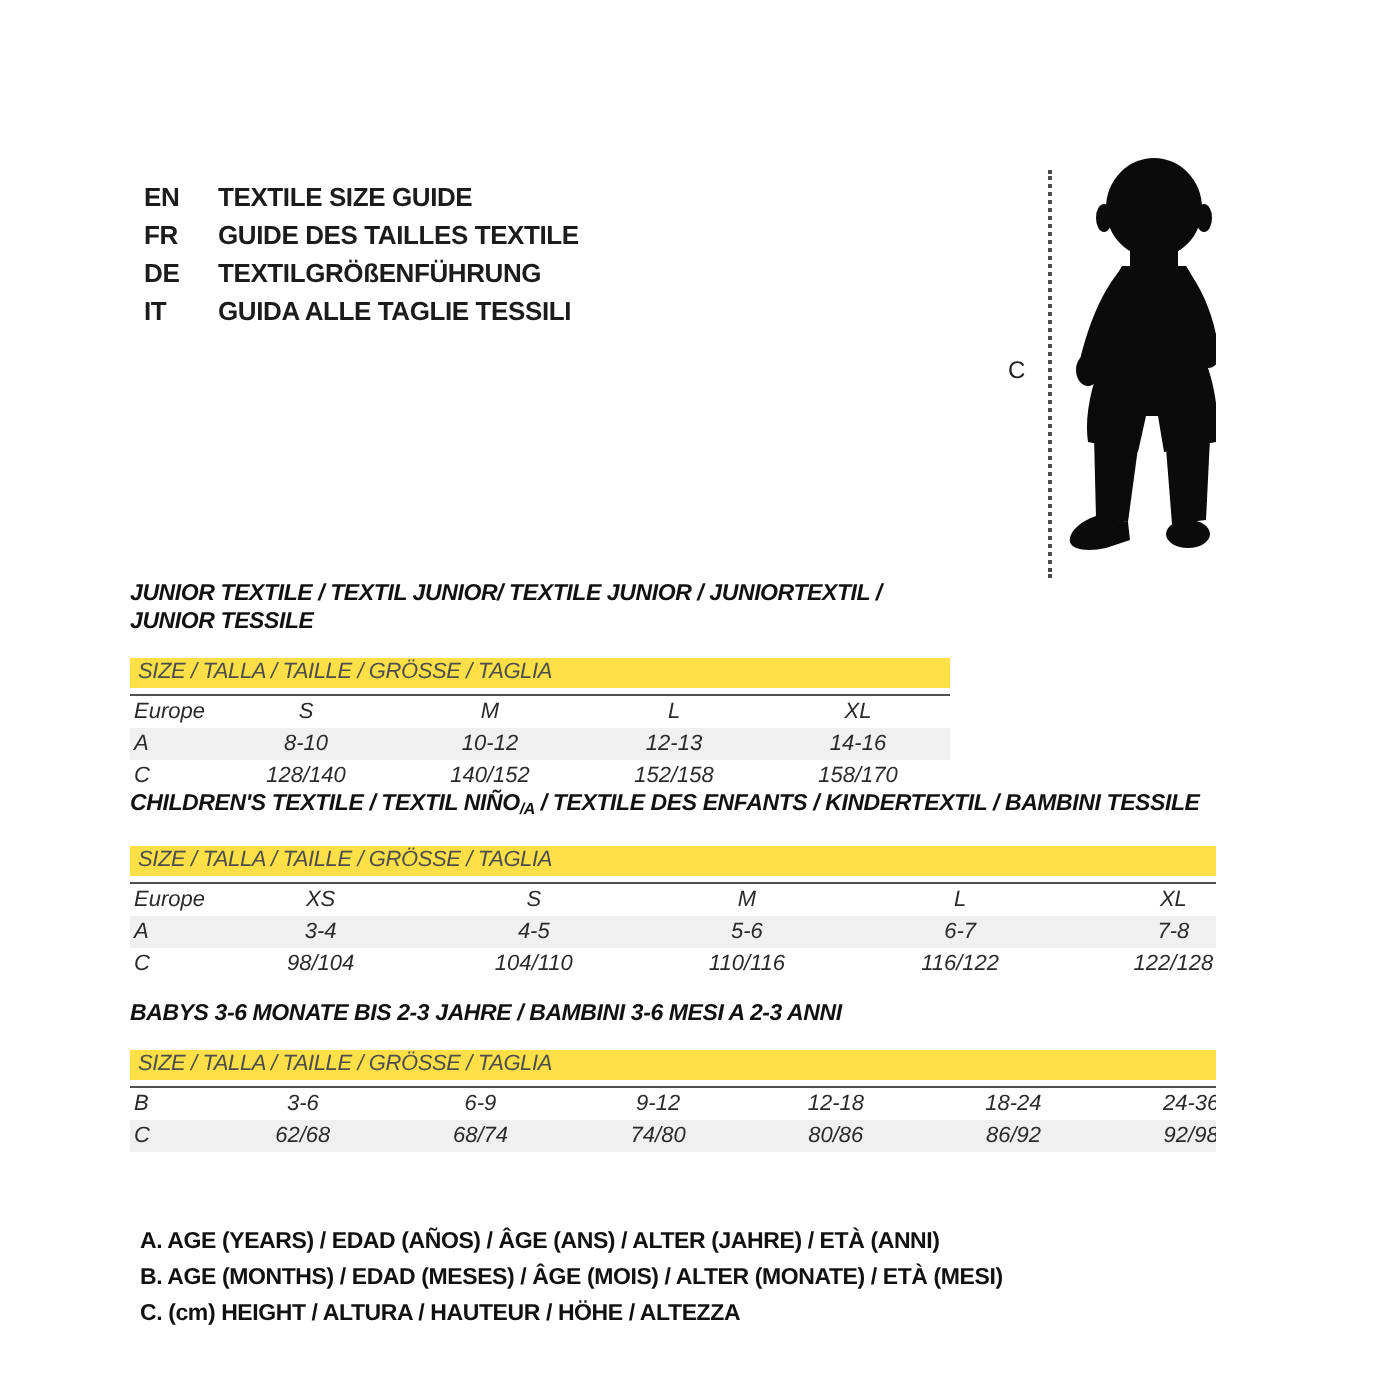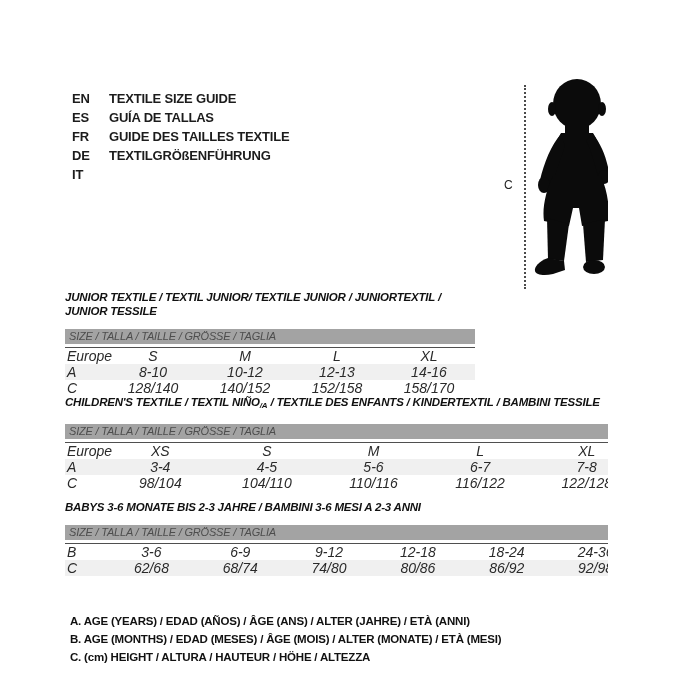--- a/index.html
+++ b/index.html
@@ -16,54 +16,51 @@
   .height-line{position:absolute;left:24px;top:10px;height:204px;width:0;border-left:2px dotted #4a4a4a;}
   .height-label{position:absolute;left:4px;top:103px;font-size:12px;color:#222;}
   .baby-svg{position:absolute;left:31px;top:3px;}
   
   .section{position:absolute;left:65px;font-style:italic;}
   .s1{top:264px;width:410px;}
   .s2{top:369px;width:575px;}
   .s3{top:474px;width:575px;}
   .section-title{font-weight:bold;font-size:11.5px;line-height:13.5px;letter-spacing:-0.2px;color:#111;}
   .sub-part{font-size:8px;vertical-align:-2px;}
-  .size-bar{margin-top:11px;background:#a3a3a3;color:#4d4d4d;font-size:11px;height:15px;line-height:15px;padding-left:4px;letter-spacing:-0.2px;}
+  .size-bar{margin-top:11px;background:#fde047;color:#4d4d4d;font-size:11px;height:15px;line-height:15px;padding-left:4px;letter-spacing:-0.2px;}
   .s3 .size-bar{margin-top:10px;}
-  table.size-table{width:100%;border-collapse:collapse;table-layout:fixed;margin-top:3px;border-top:1px solid #4f4f4f;font-size:14px;color:#2a2a2a;}
+  table.size-table{width:100%;border-collapse:collapse;table-layout:fixed;margin-top:3px;border-top:1px solid #4f4f4f;font-size:11px;color:#2a2a2a;}
   table.size-table td{height:16px;padding:0;text-align:center;vertical-align:middle;}
   table.size-table td.rl{width:40px;text-align:left;padding-left:2px;}
   tr.alt{background:#f0f0f0;}
   
   .notes{position:absolute;left:70px;top:585px;}
   .note-line{font-weight:bold;font-size:11.5px;line-height:18px;letter-spacing:-0.2px;color:#111;}
 </style>
 </head>
 <body>
 
 <div class="page">
 
   <div class="lang-block">
     <div class="lang-row">
       <span class="lang-code">EN</span>
       <span class="lang-label">TEXTILE SIZE GUIDE</span>
     </div>
     <div class="lang-row">
-      <span class="lang-code">ES</span>
-      <span class="lang-label">GUÍA DE TALLAS</span>
-    </div>
-    <div class="lang-row">
       <span class="lang-code">FR</span>
       <span class="lang-label">GUIDE DES TAILLES TEXTILE</span>
     </div>
     <div class="lang-row">
       <span class="lang-code">DE</span>
       <span class="lang-label">TEXTILGRÖßENFÜHRUNG</span>
     </div>
     <div class="lang-row">
       <span class="lang-code">IT</span>
+      <span class="lang-label">GUIDA ALLE TAGLIE TESSILI</span>
     </div>
   </div>
 
   <div class="figure-area">
     <span class="height-label">C</span>
     <div class="height-line"></div>
     <svg class="baby-svg" width="92" height="205" viewBox="0 0 92 205" xmlns="http://www.w3.org/2000/svg">
       <g fill="#0b0b0b">
         <ellipse cx="46" cy="26" rx="24" ry="25"></ellipse>
         <ellipse cx="21" cy="31" rx="4" ry="7"></ellipse>

